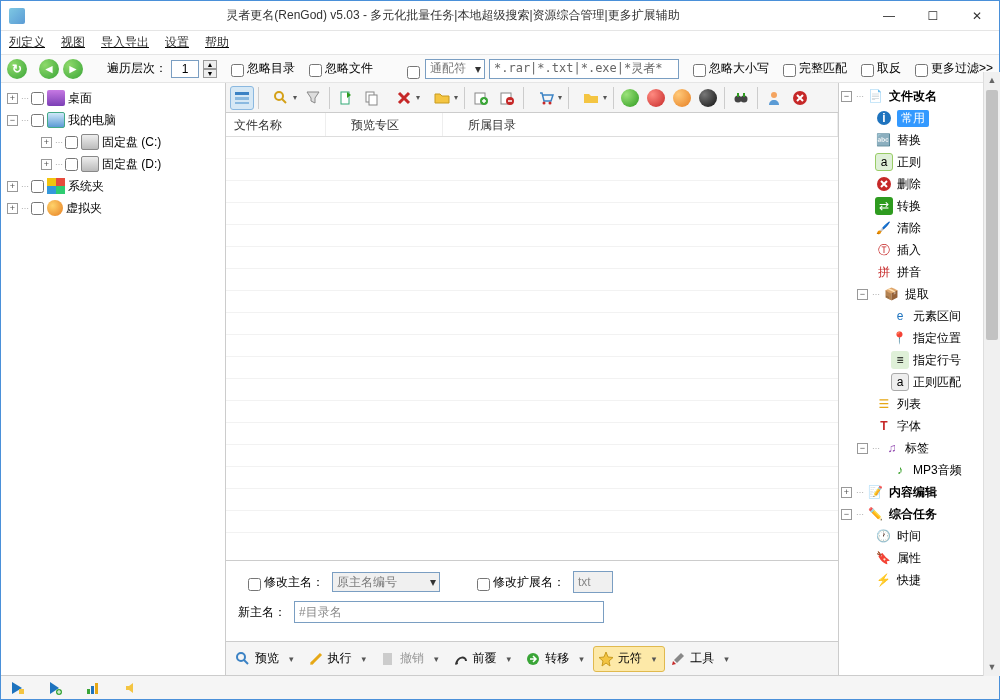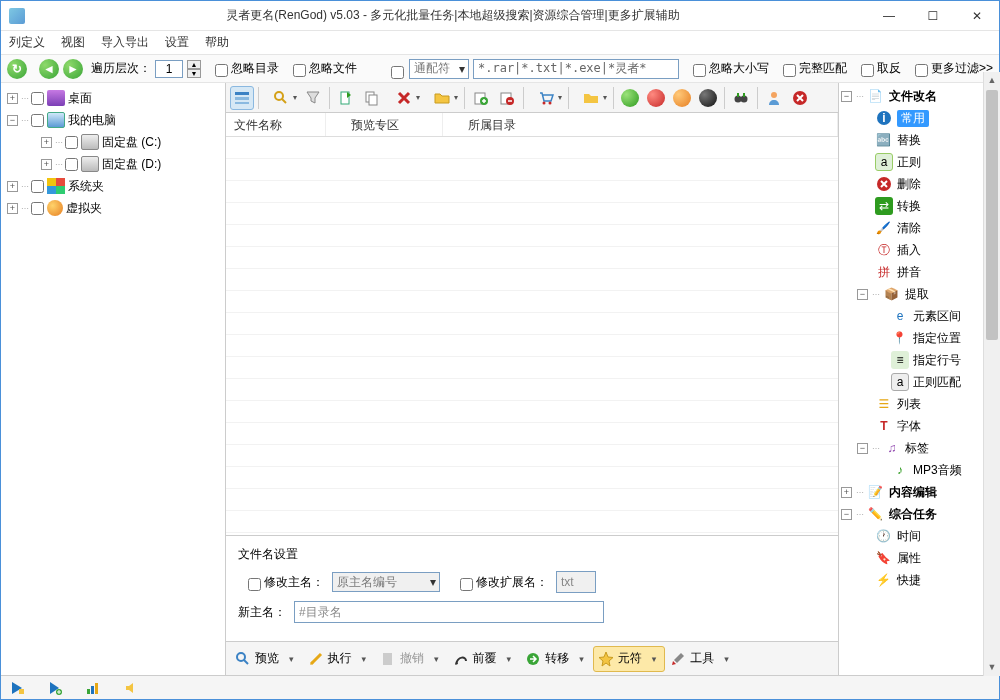--- a/index.html
+++ b/index.html
@@ -2,26 +2,26 @@
 <html><head>
 <meta charset="utf-8">
 <style>
 * { box-sizing: border-box; margin: 0; padding: 0; font-family: "Microsoft YaHei", "Segoe UI", sans-serif; font-size: 12px; }
 body { background: #fff; width: 1000px; height: 700px; overflow: hidden; display: flex; flex-direction: column; border: 1px solid #4a90d9; }
 .titlebar { height: 30px; background: #fff; display: flex; align-items: center; padding: 0 8px; border-bottom: 1px solid #e5e5e5; }
 .titlebar-icon { width: 16px; height: 16px; background: linear-gradient(135deg,#7ec8e3,#5b9bd5); border-radius: 2px; margin-right: 6px; }
 .titlebar-title { flex: 1; color: #333; text-align: center; }
 .win-controls { display: flex; gap: 16px; }
 .win-btn { width: 28px; height: 20px; display: flex; align-items: center; justify-content: center; color: #333; cursor: pointer; }
-.menubar { height: 24px; display: flex; align-items: center; padding: 0 8px; gap: 16px; border-bottom: 1px solid #e5e5e5; }
+.menubar { height: 24px; display: flex; align-items: center; padding: 0 8px; gap: 16px; border-bottom: 1px solid #e5e5e5; text-decoration: underline; }
 .menu-item { color: #333; cursor: pointer; }
 .toolbar1 { height: 28px; display: flex; align-items: center; padding: 0 6px; gap: 4px; border-bottom: 1px solid #e5e5e5; background: #fafafa; }
 .nav-btn { width: 20px; height: 20px; border-radius: 50%; display: flex; align-items: center; justify-content: center; color: #fff; font-weight: bold; cursor: pointer; }
 .nav-green { background: radial-gradient(circle at 30% 30%, #8ed96b, #3aa537); }
-.tb-label { margin-left: 4px; }
+.tb-label { margin-left: 20px; }
 .tb-input { width: 28px; height: 18px; border: 1px solid #7a9ec2; text-align: center; }
 .spin { width: 14px; height: 18px; display: flex; flex-direction: column; }
 .spin div { flex: 1; border: 1px solid #999; font-size: 7px; text-align: center; line-height: 7px; background: #eee; cursor: pointer; }
 .cb { display: flex; align-items: flex-end; gap: 3px; margin-left: 10px; }
 .cb input { width: 13px; height: 13px; }
 .combo { height: 20px; border: 1px solid #7a9ec2; background: #fff; padding: 0 18px 0 4px; position: relative; min-width: 60px; display: flex; align-items: center; color: #777; }
 .combo::after { content: "▾"; position: absolute; right: 3px; color: #333; }
 .filter-input { flex: 1; height: 20px; border: 1px solid #7a9ec2; padding: 0 4px; color: #666; font-family: "Consolas", monospace; min-width: 100px; }
 .main { flex: 1; display: flex; overflow: hidden; }
 .tree-panel { width: 225px; border-right: 1px solid #ccc; padding: 4px 2px; overflow: auto; }
@@ -315,30 +315,29 @@
         <div class="row-line"></div>
       <div class="row-line"></div>
         <div class="row-line"></div>
         <div class="row-line"></div>
         <div class="row-line"></div>
       <div class="row-line"></div>
         <div class="row-line"></div>
     </div>
 
     <div class="settings-panel">
-      <div class="settings-title">文件名设置</div>
       <div class="settings-row">
         <label class="cb">
             <input type="checkbox" style="">
             <span>修改主名：</span>
           </label>
         <div class="combo" style="width:108px;background:#f0f0f0">
             <span>原主名编号</span>
           </div>
-        <label class="cb" style="margin-left:12px">
+        <label class="cb" style="margin-left:29px">
             <input type="checkbox" style="">
             <span>修改扩展名：</span>
           </label>
         <input class="txt-input disabled" style="width: 40px;" value="txt">
       </div>
       <div class="settings-row">
         <span>新主名：</span>
         <input class="txt-input" style="width: 310px; color: rgb(136, 136, 136);" value="#目录名">
       </div>
     </div>

